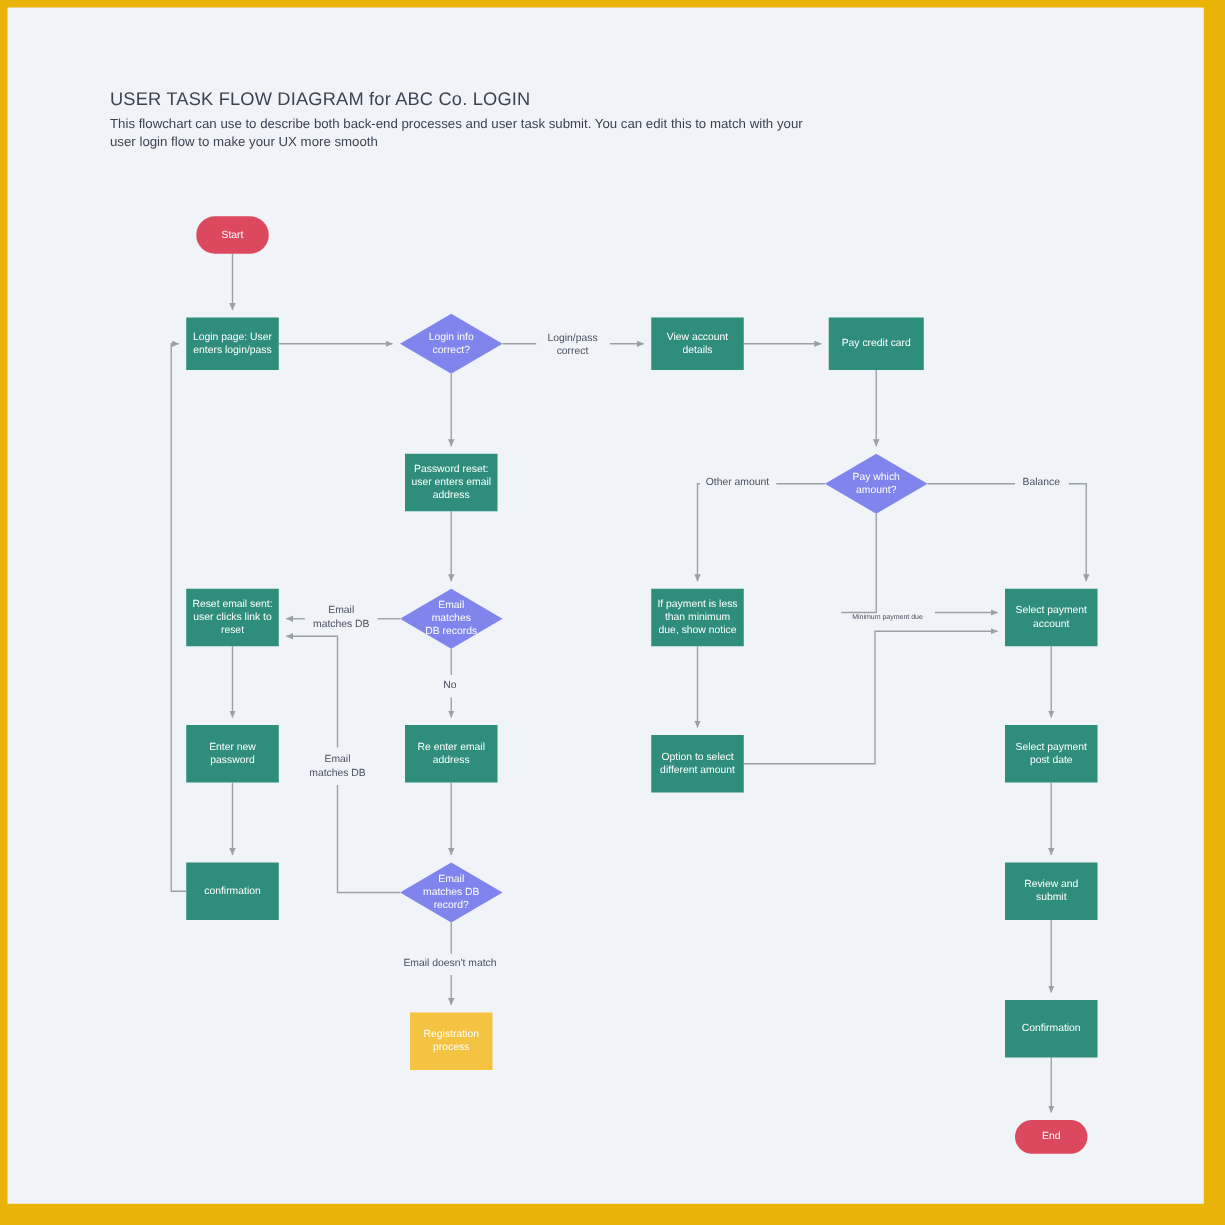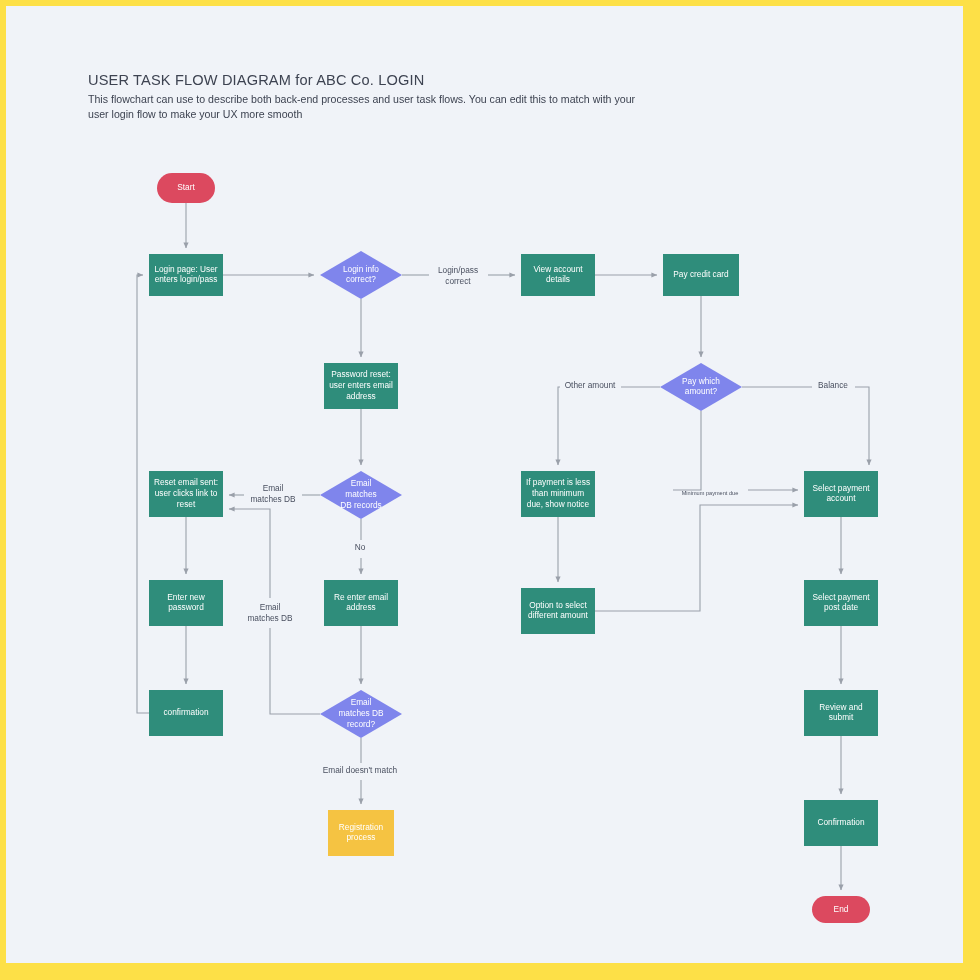--- a/index.html
+++ b/index.html
@@ -8,21 +8,21 @@
     background: #000000;
     width: 980px;
     height: 980px;
     overflow: hidden;
     font-family: "Liberation Sans", sans-serif;
   }
   #app {
     position: relative;
     width: 980px;
     height: 980px;
-    background: #fde047;
+    background: #eab308;
   }
   #canvas {
     position: absolute;
     left: 6px;
     top: 6px;
     width: 957px;
     height: 957px;
     background: #f0f3f8;
   }
   #header {
@@ -77,21 +77,21 @@
 </style>
 </head>
 <body>
 
 <div id="app">
   <div id="canvas"></div>
 
   <div id="header">
     <p class="title">USER TASK FLOW DIAGRAM for ABC Co. LOGIN</p>
     <p class="subtitle">
-      <span>This flowchart can use to describe both back-end processes and user task flows. You  can edit this to match</span>
+      <span>This flowchart can use to describe both back-end processes and user task submit. You  can edit this to match</span>
       <span>with your user login flow to make your UX more smooth</span>
     </p>
   </div>
 
   <svg id="flow" viewBox="0 0 980 980">
     <defs>
       <marker id="arrow" markerWidth="7" markerHeight="7" refX="5.6" refY="2.6" orient="auto" markerUnits="userSpaceOnUse">
         <path d="M0,0 L5.8,2.6 L0,5.2 z" fill="#9aa0aa"></path>
       </marker>
     </defs>

